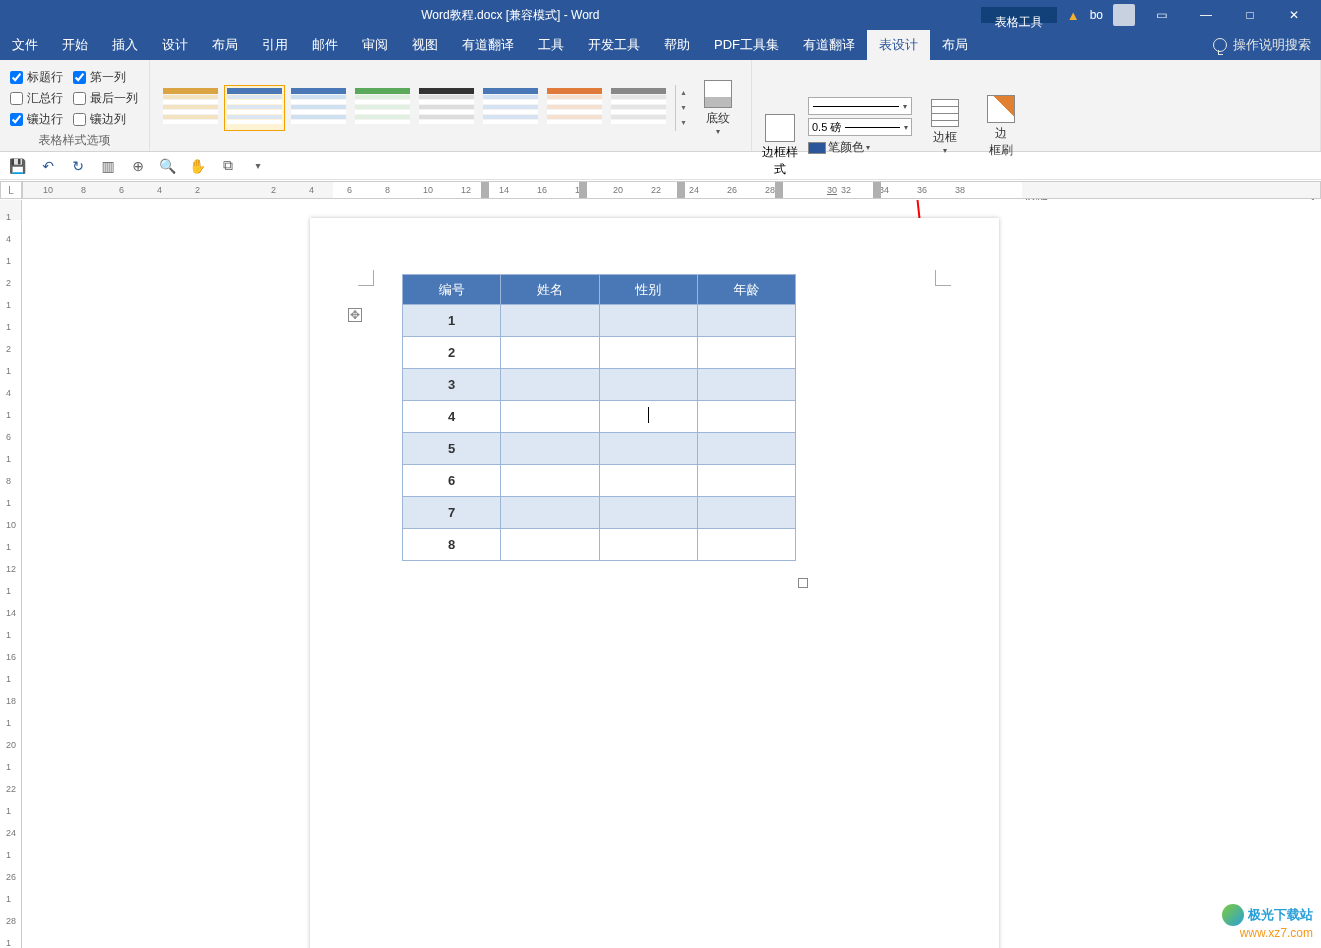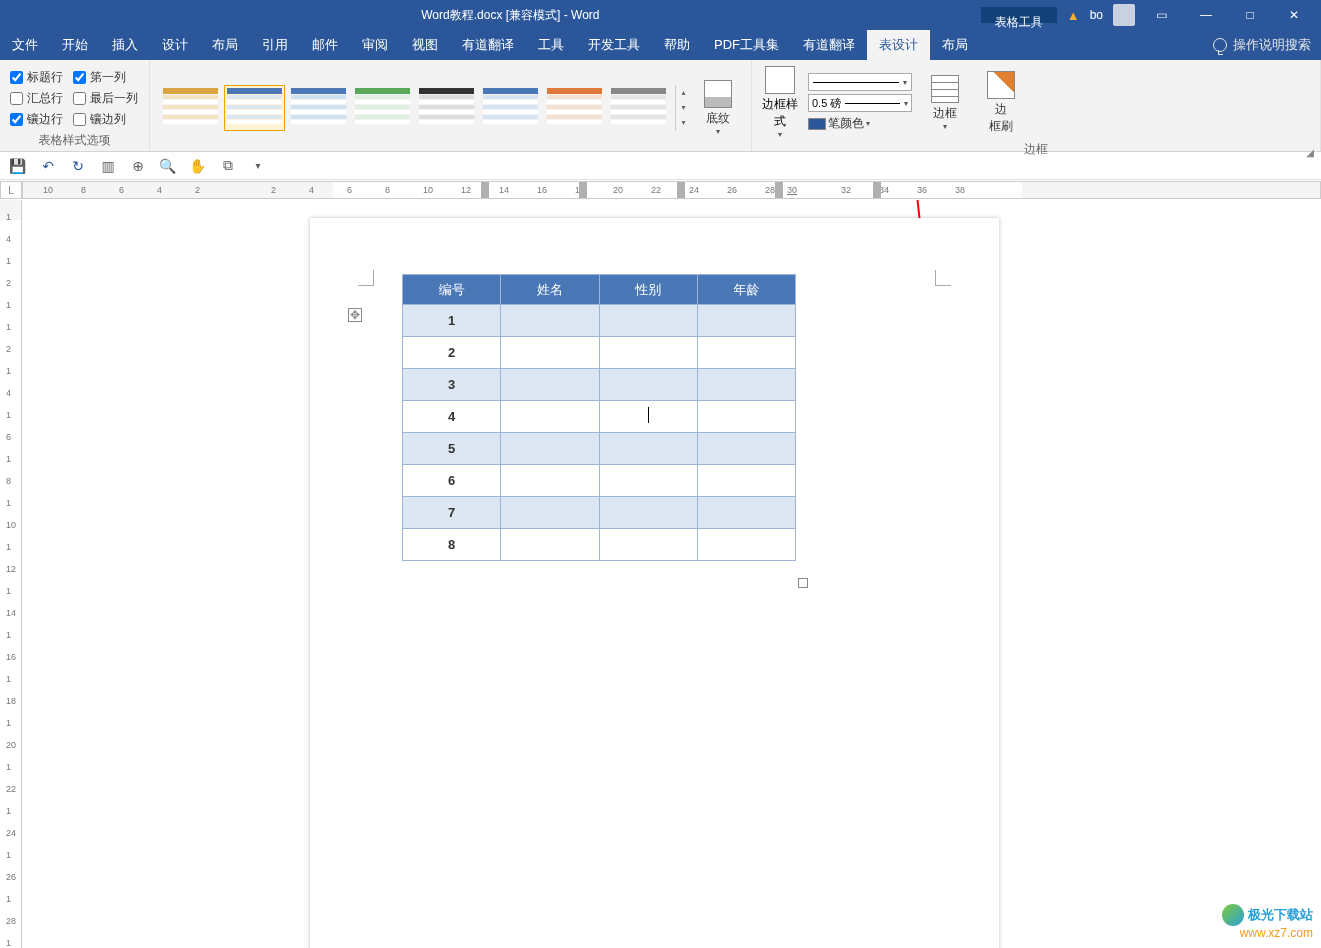--- a/index.html
+++ b/index.html
@@ -48,21 +48,21 @@
   .bigbtn .icn { width:28px; height:28px; border:1px solid #888; margin-bottom:2px;}
   .drop-tiny { font-size:8px; color:#555;}
   
   .border-ctrls { display:flex; flex-direction:column; gap:3px;}
   .bline { width:104px; height:18px; border:1px solid #aaa; background:#fff; display:flex; align-items:center; justify-content:center;}
   .bline .inner{ width:86px; height:1px; background:#000;}
   .wline { width:104px; height:18px; border:1px solid #aaa; background:#fff; display:flex; align-items:center; padding:0 3px; gap:4px; font-size:11px;}
   .wline .seg{ flex:1; height:1px; background:#000;}
   .smalldrop { display:flex; align-items:center; gap:2px; font-size:12px; color:#333;}
   .pen-sw { width:18px; height:12px; background:#2b579a; border:1px solid #888;}
-  .border-style-col{ display:flex; flex-direction:column; align-items:center; font-size:12px;}
+  .border-style-col{ display:flex; flex-direction:column; align-items:center; font-size:12px;margin-top:48px;}
 
   
   .qat { height: 28px; background: #fff; border-bottom: 1px solid #e1e1e1; display: flex; align-items: center; gap: 10px; padding: 0 8px; color:#2b579a; }
   .qat .qbtn { width:20px; height:20px; display:flex; align-items:center; justify-content:center; font-size:14px; color:#606060;}
   .qat .qbtn.blue{ color:#2b579a;}
 
   
   .ruler-corner { width:22px; height:18px; background:#fff; border:1px solid #ccc; display:flex; align-items:center; justify-content:center; color:#888; font-size:10px;}
   .ruler-row { display:flex; align-items:center; height:20px; background:#fff;}
   .h-ruler { flex:1; height:18px; background:#f5f5f5; border:1px solid #ccc; margin-left:0; display:flex; align-items:center; font-size:9px; color:#777; position:relative;}
@@ -340,21 +340,21 @@
       <span class="num" style="left: 400px;">10</span>
       <span class="num" style="left: 438px;">12</span>
       <span class="num" style="left: 476px;">14</span>
       <span class="num" style="left: 514px;">16</span>
       <span class="num" style="left: 552px;">18</span>
       <span class="num" style="left: 590px;">20</span>
       <span class="num" style="left: 628px;">22</span>
       <span class="num" style="left: 666px;">24</span>
       <span class="num" style="left: 704px;">26</span>
       <span class="num" style="left: 742px;">28</span>
-      <span class="num" style="left: 764px; text-decoration: underline;">30</span>
+      <span class="num" style="left: 804px; text-decoration: underline;">30</span>
       <span class="num" style="left: 818px;">32</span>
       <span class="num" style="left: 856px;">34</span>
       <span class="num" style="left: 894px;">36</span>
       <span class="num" style="left: 932px;">38</span>
       <div class="colmark" style="left: 458px;"></div>
       <div class="colmark" style="left: 556px;"></div>
       <div class="colmark" style="left: 654px;"></div>
       <div class="colmark" style="left: 752px;"></div>
       <div class="colmark" style="left: 850px;"></div>
     </div>

